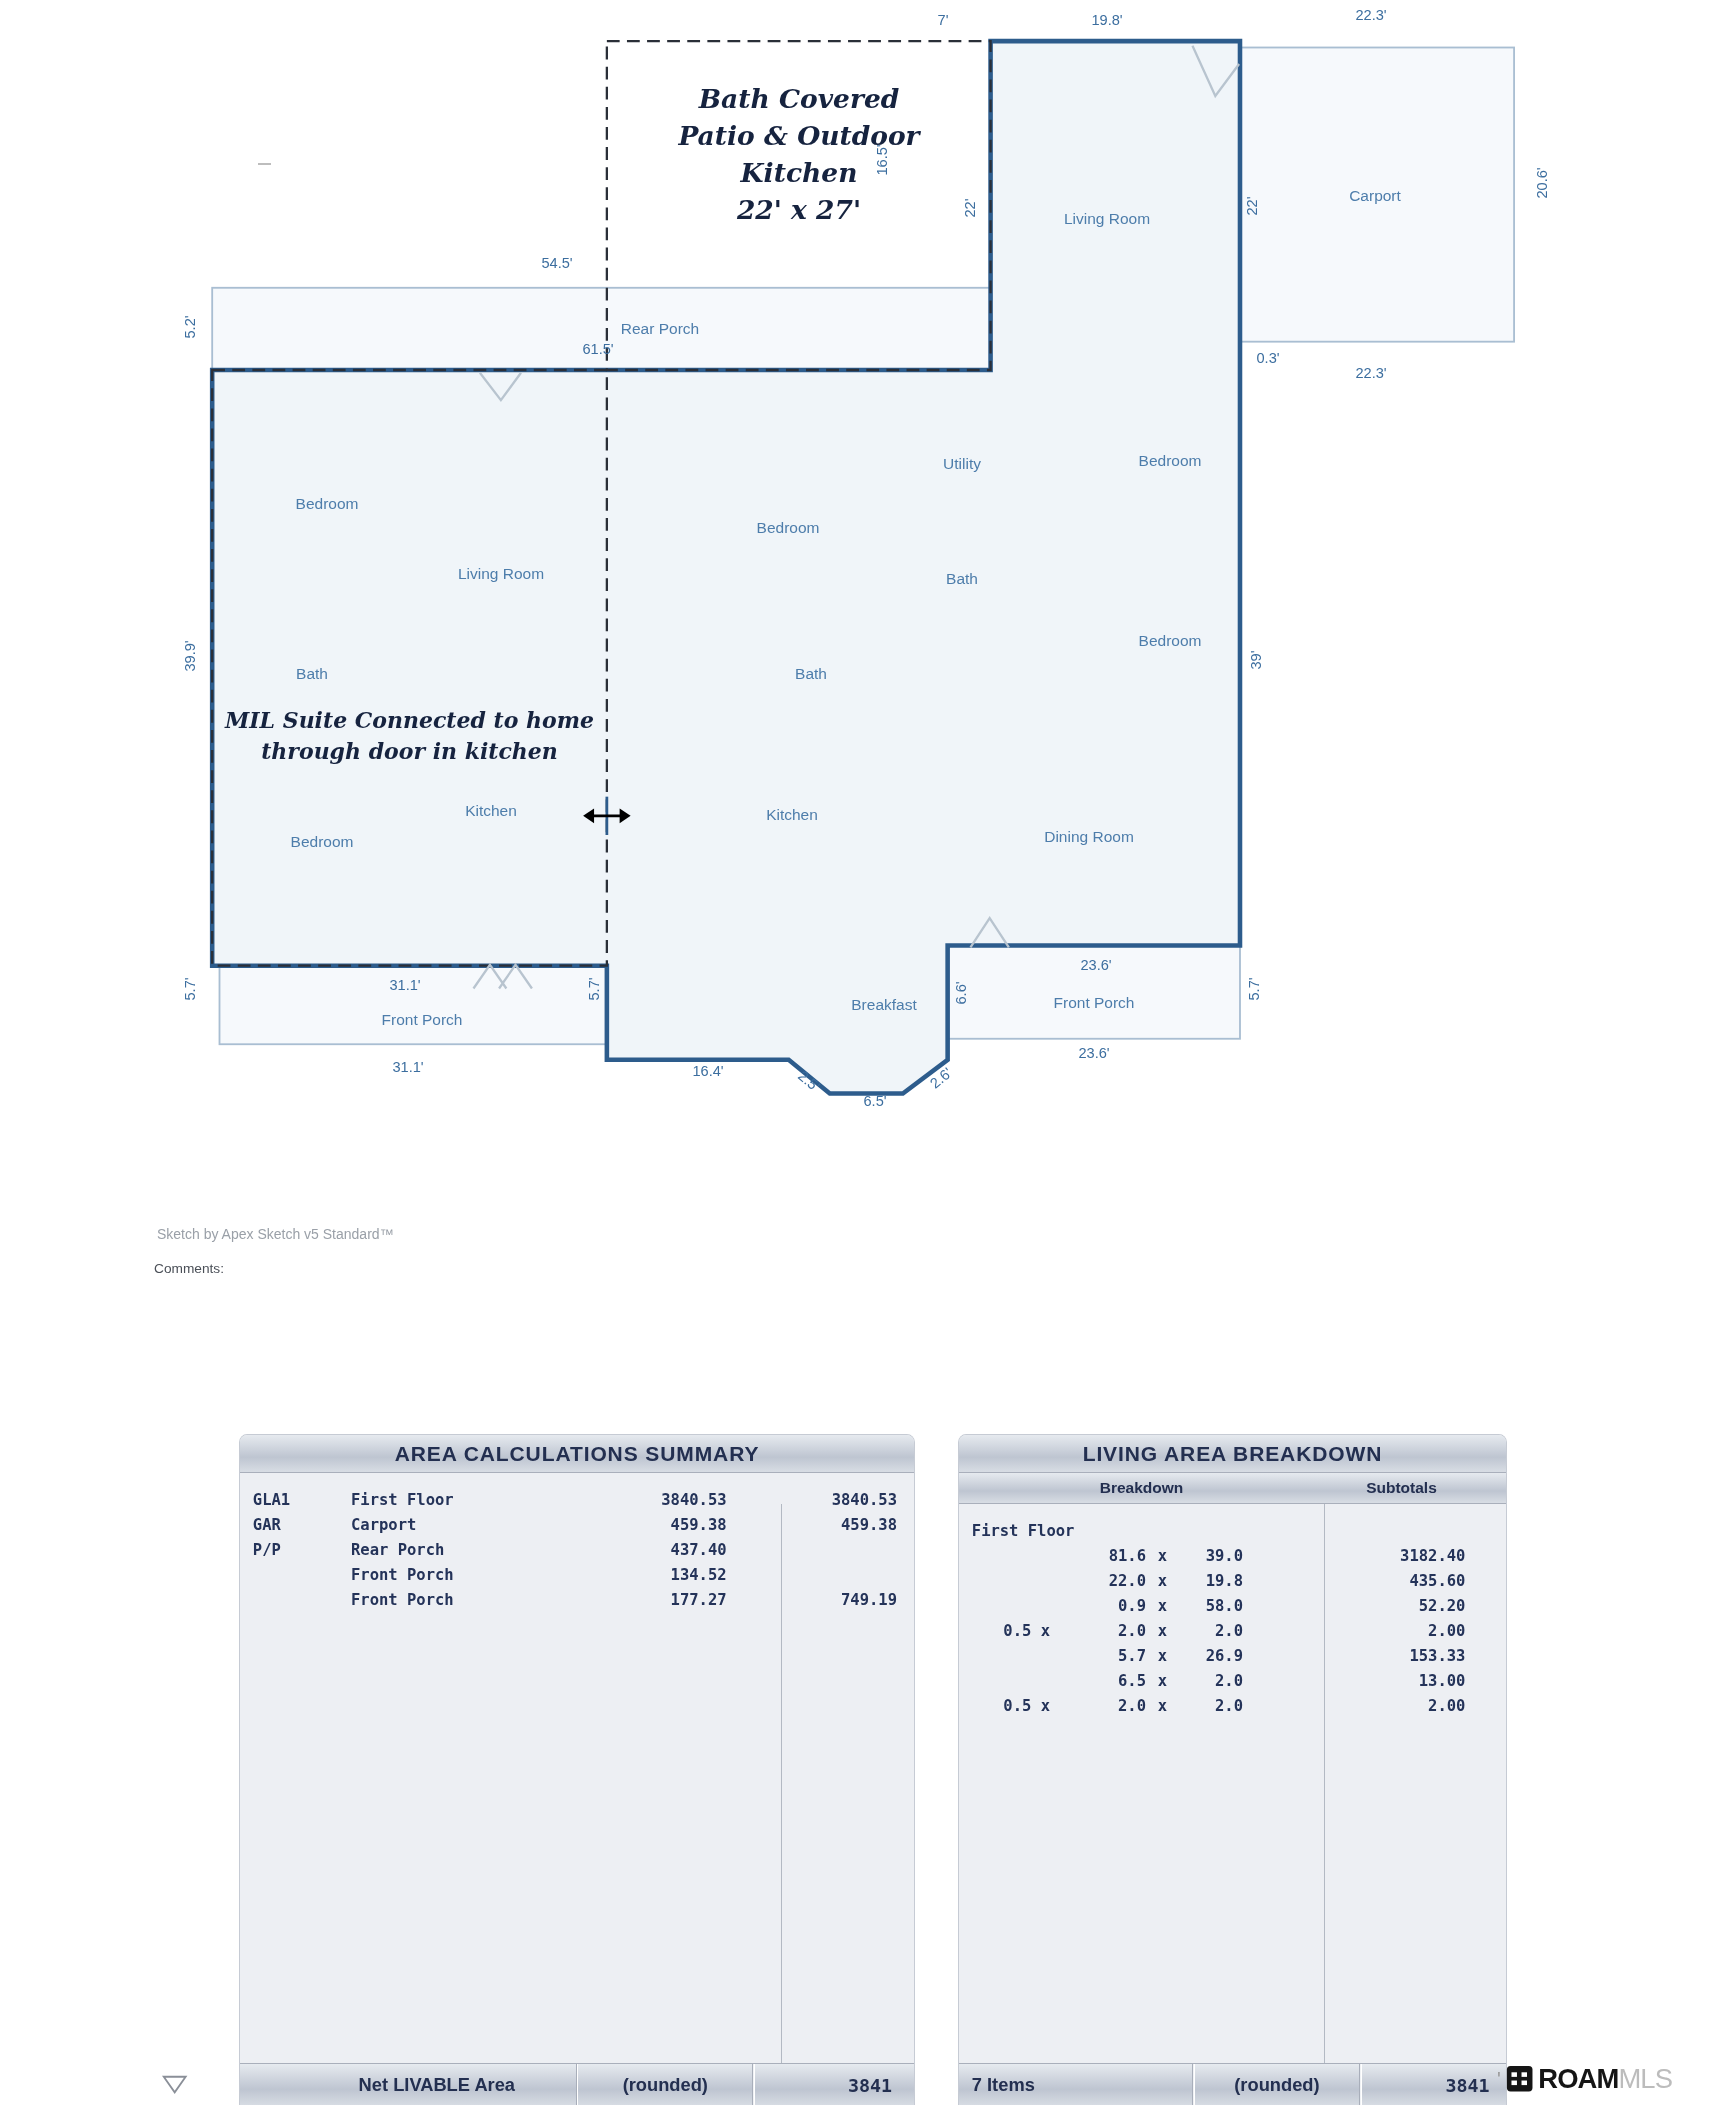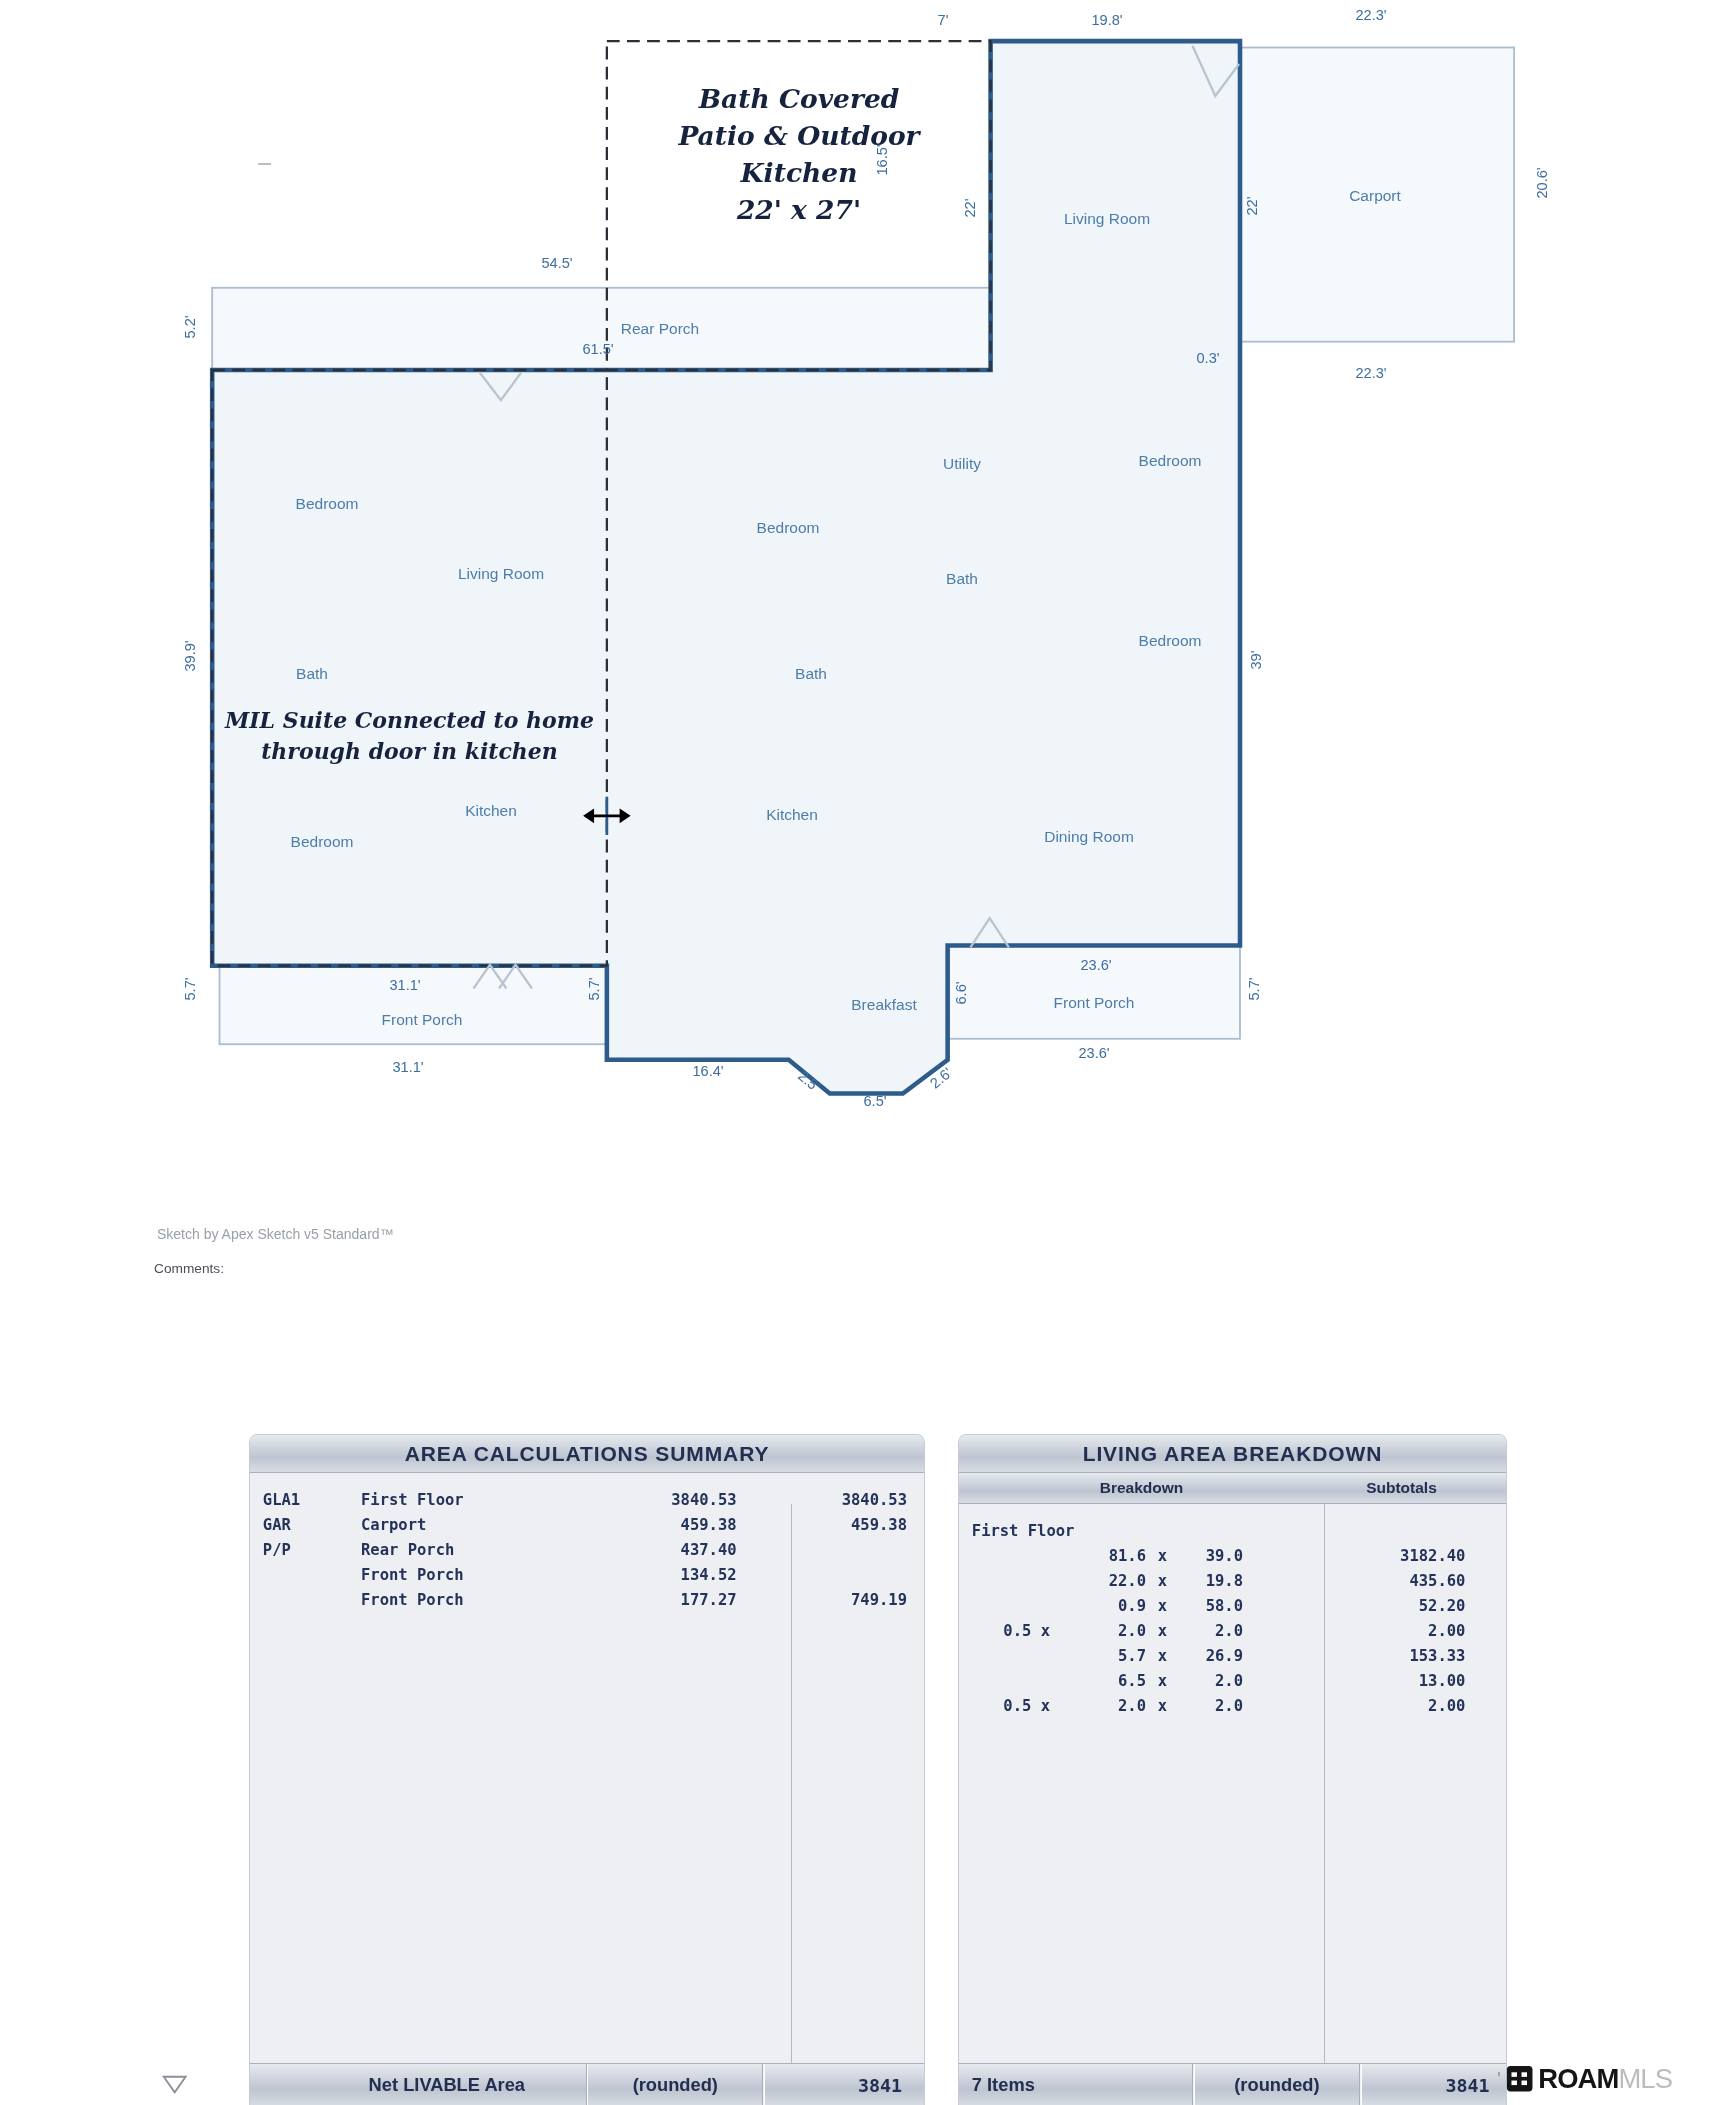--- a/index.html
+++ b/index.html
@@ -33,21 +33,21 @@
 
   
   #sketch-credit{position:absolute;left:157px;top:1226px;font-size:14px;color:#9aa0a8;}
   #comments-label{position:absolute;left:154px;top:1261px;font-size:13.7px;color:#4a4f57;}
 
   
   .panel{
     position:absolute;top:1434px;height:672px;background:#edeff3;
     border:0.9px solid #c6cbd4;border-bottom:none;border-radius:8.2px 8.2px 0 0;box-sizing:border-box;
   }
-  #area-panel{left:249px;width:676px;}
+  #area-panel{left:239px;width:676px;}
   #living-panel{left:958px;width:549px;}
   .band{
     background:linear-gradient(180deg,#e6eaef 0%,#bec5d1 60%,#d8dde4 100%);
     border-bottom:0.9px solid #a9afbb;box-sizing:border-box;
   }
   .title-band{
     height:38px;display:flex;align-items:center;justify-content:center;
     font-size:21px;font-weight:bold;color:#232f50;letter-spacing:0.9px;border-radius:7.3px 7.3px 0 0;
   }
   .colhead{height:31px;display:grid;align-items:center;font-size:15.5px;font-weight:bold;color:#232f50;}
@@ -168,21 +168,21 @@
     <span class="dim" style="left:943px;top:20px">7'</span>
     <span class="dim" style="left:1107px;top:20px">19.8'</span>
     <span class="dim" style="left:1371px;top:14.6px">22.3'</span>
     <span class="dim rot" style="left:882px;top:160px">16.5'</span>
     <span class="dim rot" style="left:970px;top:208px">22'</span>
     <span class="dim rot" style="left:1252px;top:206px">22'</span>
     <span class="dim rot" style="left:1542px;top:183px">20.6'</span>
     <span class="dim" style="left:557px;top:263px">54.5'</span>
     <span class="dim" style="left:598px;top:349px">61.5'</span>
     <span class="dim rot" style="left:190px;top:327px">5.2'</span>
-    <span class="dim" style="left:1208px;top:358px">0.3'</span>
+    <span class="dim" style="left:1268px;top:358px">0.3'</span>
     <span class="dim" style="left:1371px;top:373px">22.3'</span>
     <span class="dim rot" style="left:190px;top:656px">39.9'</span>
     <span class="dim rot" style="left:1256px;top:660px">39'</span>
     <span class="dim" style="left:405px;top:985px">31.1'</span>
     <span class="dim rot" style="left:190px;top:989px">5.7'</span>
     <span class="dim rot" style="left:594px;top:989px">5.7'</span>
     <span class="dim" style="left:408px;top:1067px">31.1'</span>
     <span class="dim" style="left:708px;top:1071px">16.4'</span>
     <span class="dim r40" style="left:809px;top:1081px">2.5'</span>
     <span class="dim" style="left:875px;top:1101px">6.5'</span>

